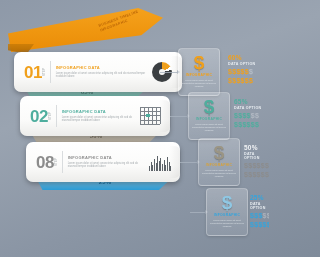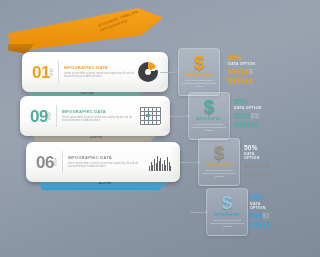--- a/index.html
+++ b/index.html
@@ -55,21 +55,21 @@
     background:linear-gradient(180deg,#ffffff 0%,#fbfbfa 60%,#ececea 100%);
     border-radius:7px;
     box-shadow:0 2px 5px rgba(0,0,0,.28);
     display:flex;align-items:center;
   }
   .card::after{
     content:"";position:absolute;right:-1px;top:4px;width:12px;height:32px;
     background:linear-gradient(90deg,rgba(0,0,0,0) 0%,rgba(0,0,0,.06) 100%);
     border-radius:0 7px 7px 0;
   }
-  .c1{left:22px;top:52px;width:146px;}
+  .c1{left:14px;top:52px;width:168px;}
   .c2{left:20px;top:96px;width:150px;}
   .c3{left:26px;top:142px;width:154px;}
   .c4{left:32px;top:188px;width:158px;}
 
   .num{font-size:17px;font-weight:bold;line-height:17px;margin-left:10px;letter-spacing:-.5px;}
   .step{font-size:2.8px;line-height:3.2px;color:#9aa0a4;margin-left:1.5px;letter-spacing:.2px;
         writing-mode:vertical-rl;text-orientation:mixed;transform:rotate(180deg);height:16px;
         display:flex;align-items:center;justify-content:center;}
   .divider{width:1px;height:22px;background:#d9dcde;margin:0 5px 0 3px;}
   .ctext{flex:1;min-width:0;}
@@ -157,21 +157,21 @@
     <div class="gbody">Lorem ipsum dolor sit amet consectetur adipiscing elit sed do eiusmod</div>
   </div>
   <div class="stat" style="left:228px;top:54px;">
     <div class="spct" style="color:#f0a01c">60%</div>
     <div class="slab">DATA OPTION</div>
     <div class="srow"><span style="color:#f0a01c">$</span><span style="color:#f0a01c">$</span><span style="color:#f0a01c">$</span><span style="color:#f0a01c">$</span><span style="color:#f0a01c">$</span><span style="color:rgba(255,255,255,.30)">$</span></div>
     <div class="srow"><span style="color:#f0a01c">$</span><span style="color:#f0a01c">$</span><span style="color:#f0a01c">$</span><span style="color:#f0a01c">$</span><span style="color:#f0a01c">$</span><span style="color:#f0a01c">$</span></div>
   </div>
 
   <div class="card c2">
-    <div class="num" style="color:#4fae9e">09</div>
+    <div class="num" style="color:#4fae9e">02</div>
     <div class="step">STEP</div>
     <div class="divider"></div>
     <div class="ctext">
       <div class="chead" style="color:#4fae9e">INFOGRAPHIC DATA</div>
       <div class="cbody">Lorem ipsum dolor sit amet consectetur adipiscing elit sed do eiusmod tempor incididunt labore</div>
     </div>
     <div class="cicon">
       <div class="gicon" id="gicon">
           <span class="gl" style="left:0;top:0px;width:20px;height:.6px"></span>
           <span class="gl" style="left:0;top:4.2px;width:20px;height:.6px"></span>
@@ -195,21 +195,21 @@
     <div class="gbody">Lorem ipsum dolor sit amet consectetur adipiscing elit sed do eiusmod</div>
   </div>
   <div class="stat" style="left:234px;top:98px;">
     <div class="spct" style="color:#4fae9e">65%</div>
     <div class="slab">DATA OPTION</div>
     <div class="srow"><span style="color:#4fae9e">$</span><span style="color:#4fae9e">$</span><span style="color:#4fae9e">$</span><span style="color:#4fae9e">$</span><span style="color:rgba(255,255,255,.30)">$</span><span style="color:rgba(255,255,255,.30)">$</span></div>
     <div class="srow"><span style="color:#4fae9e">$</span><span style="color:#4fae9e">$</span><span style="color:#4fae9e">$</span><span style="color:#4fae9e">$</span><span style="color:#4fae9e">$</span><span style="color:#4fae9e">$</span></div>
   </div>
 
   <div class="card c3">
-    <div class="num" style="color:#8c8c8c">06</div>
+    <div class="num" style="color:#8c8c8c">08</div>
     <div class="step">STEP</div>
     <div class="divider"></div>
     <div class="ctext">
       <div class="chead" style="color:#8c8c8c">INFOGRAPHIC DATA</div>
       <div class="cbody">Lorem ipsum dolor sit amet consectetur adipiscing elit sed do eiusmod tempor incididunt labore</div>
     </div>
     <div class="cicon">
       <div class="bicon" id="bicon">
           <i style="height:5px"></i>
           <i style="height:9px"></i>

